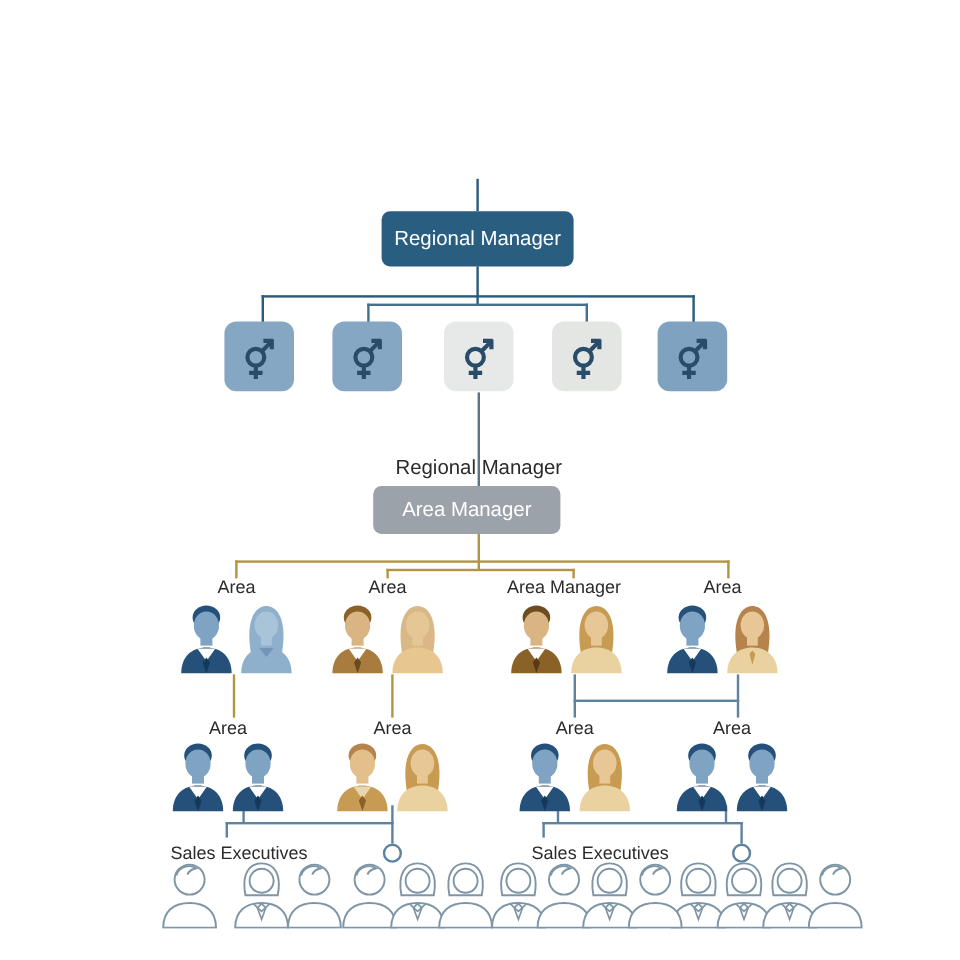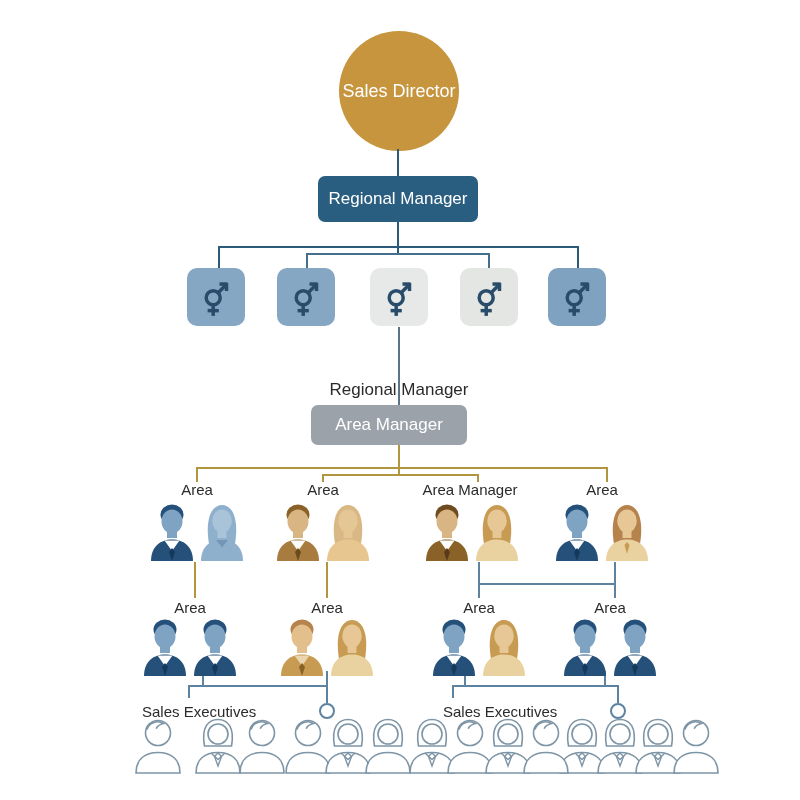--- a/index.html
+++ b/index.html
@@ -22,23 +22,20 @@
   .ocl{position:absolute;height:60px;}
   .ocl .oicon{position:absolute;top:0;width:52px;height:58px;}
   .ccircle{position:absolute;width:16px;height:16px;border:2px solid #5D83A1;
            border-radius:50%;background:#ffffff;box-sizing:border-box;}
 </style>
 </head>
 <body>
 
 <div class="canvas">
 
-  <div class="node circle-node" style="left:339px;top:31px;background:#C6953D;">
-    <span>Sales Director</span>
-  </div>
 
   <div class="node box-node" style="left:318px;top:176px;width:160px;height:46px;background:#2A5E81;">
     <span>Regional Manager</span>
   </div>
 
   <div id="lines">
       <div class="line" style="left: 397px; top: 149px; width: 2px; height: 27px; background: rgb(43, 90, 123);"></div>
       <div class="line" style="left: 397px; top: 222px; width: 2px; height: 33px; background: rgb(43, 90, 123);"></div>
       <div class="line" style="left: 218px; top: 246px; width: 361px; height: 2px; background: rgb(43, 90, 123);"></div>
       <div class="line" style="left: 218px; top: 246px; width: 2px; height: 23px; background: rgb(43, 90, 123);"></div>

